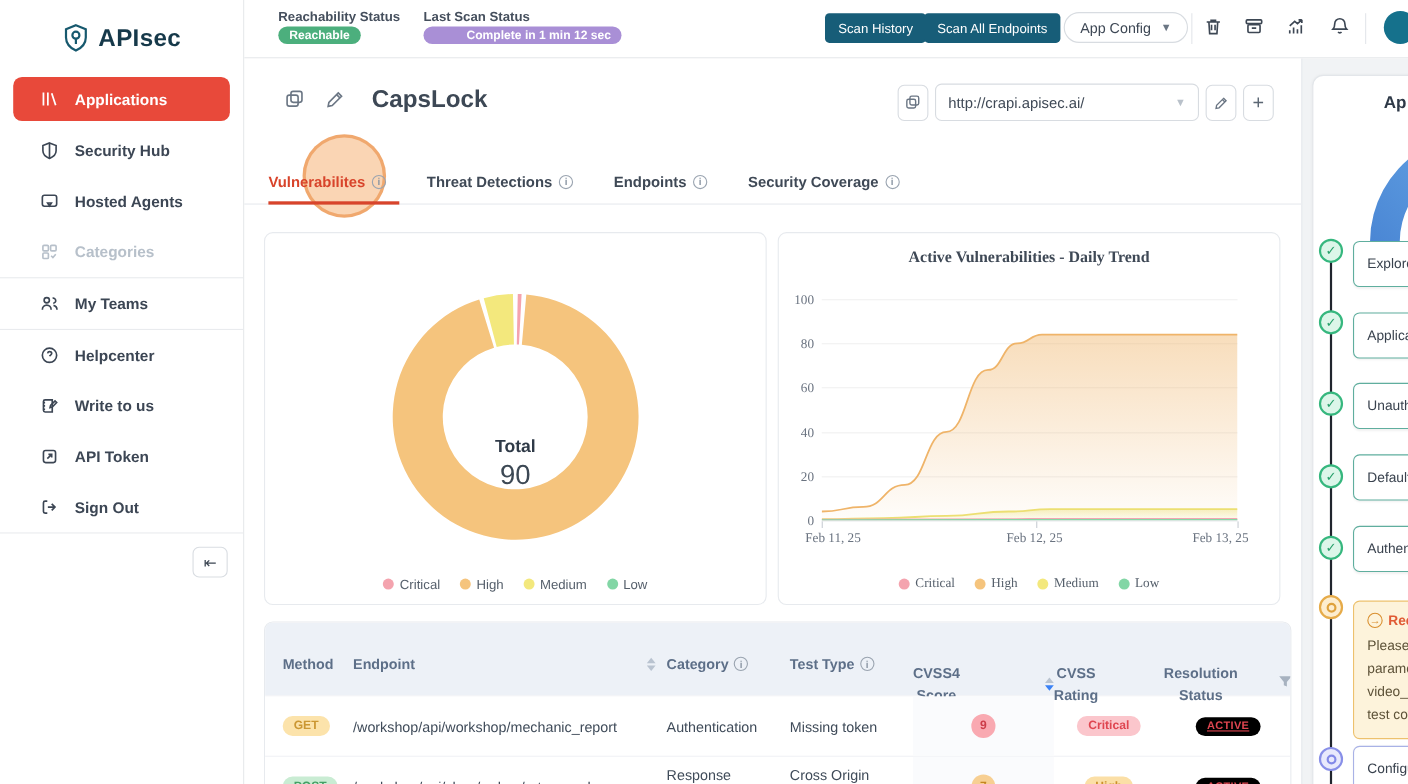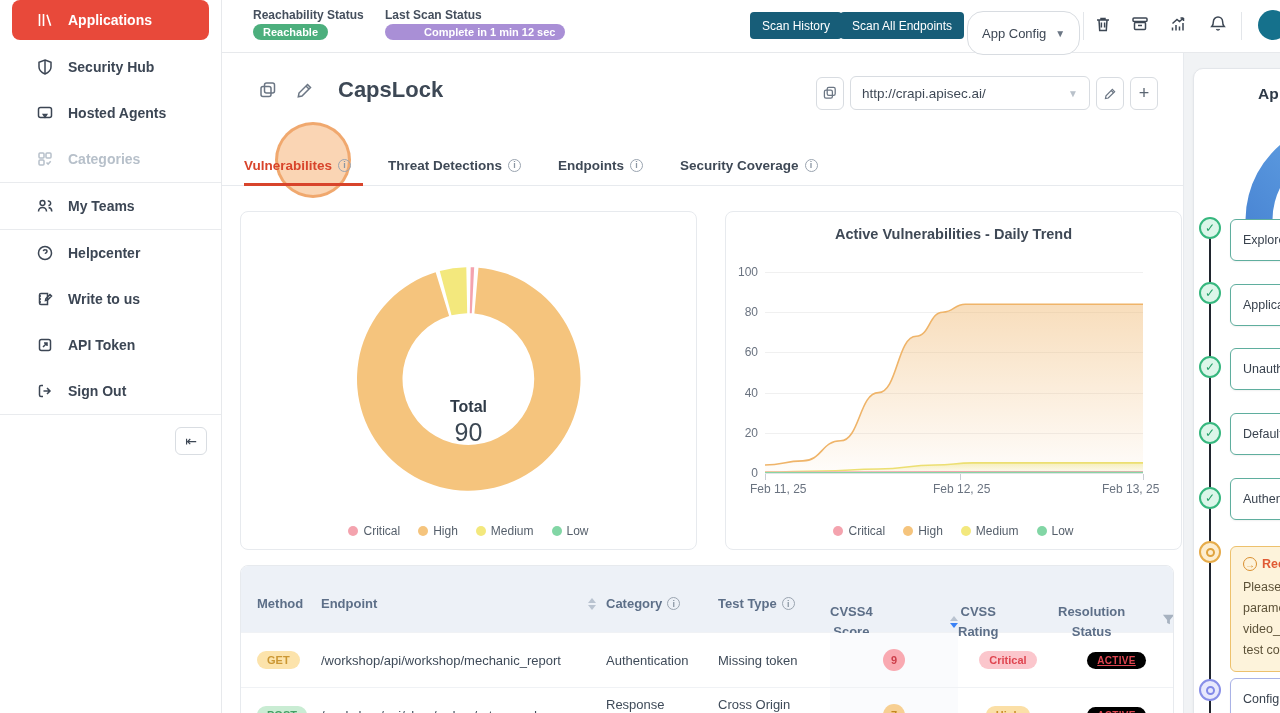--- a/index.html
+++ b/index.html
@@ -24,21 +24,21 @@
 
   
   .topbar { position:absolute; left:222px; top:0; width:1058px; height:53px; background:#fff;
     border-bottom:1px solid #e7e9ec; z-index:4; }
   .status-label { position:absolute; top:8px; font-size:12px; font-weight:600; color:#454f5d; }
   .badge { display:inline-block; font-size:11px; font-weight:600; color:#fff; padding:2px 10px; border-radius:10px; }
   .badge-green { background:#4caf7d; }
   .badge-purple { background:#a98fd6;padding-left:39px; }
   .btn-teal { position:absolute; top:12px; height:27px; background:#175d78; color:#fff; border:none;
     border-radius:4px; font-size:12px; padding:0 12px; cursor:pointer; font-family:inherit; }
-  .app-config { position:absolute; top:11px; height:44px; border:1px solid #d8dce1; border-radius:16px;
+  .app-config { position:absolute; top:11px; height:28px; border:1px solid #d8dce1; border-radius:16px;
     background:#fff; display:inline-flex; align-items:center; gap:9px; padding:0 14px; font-size:13px;
     color:#3d4754; cursor:pointer; }
   .chev { font-size:10px; color:#6b7684; }
   .v-divider { position:absolute; top:12px; width:1px; height:28px; background:#e3e6ea; }
   .icon-btn { position:absolute; top:14px; width:22px; height:22px; color:#3d4754; cursor:pointer; }
   .avatar { position:absolute; left:1036px; top:10px; width:30px; height:30px; border-radius:50%;
     background:#15718c; }
 
   
   .main { position:absolute; left:222px; top:53px; width:961px; height:660px; background:#fff; }
@@ -61,21 +61,21 @@
   .tab.active::after { content:""; position:absolute; left:0; right:-12px; bottom:-1px; height:3px;
     background:#d8442b; }
   .info { width:13px; height:13px; border:1px solid #9aa4b0; border-radius:50%; font-size:9px;
     color:#8b96a3; display:inline-flex; align-items:center; justify-content:center; flex:0 0 auto; }
   .click-circle { position:absolute; left:53px; top:69px; width:76px; height:76px; border-radius:50%;
     background:rgba(244,162,89,.45); border:3px solid rgba(233,139,63,.6); z-index:1; }
 
   
   .card { position:absolute; top:158px; width:457px; height:339px; background:#fff;
     border:1px solid #e7eaee; border-radius:8px; }
-  #card-donut { left:18px; } #card-trend { left:503px; }
+  #card-donut { left:18px; } #card-trend { left:485px;font-family:Liberation Serif, serif; }
   .card-title { text-align:center; margin-top:14px; font-size:14.5px; font-weight:700; color:#3f4956; }
   .donut-wrap { position:absolute; left:0; top:40px; width:455px; height:256px; }
   .donut-center { position:absolute; left:0; right:0; top:146px; text-align:center; }
   .donut-center .t1 { font-size:16px; font-weight:700; color:#2f3a47; }
   .donut-center .t2 { font-size:25px; color:#3c4854; margin-top:2px; }
   .legend { position:absolute; bottom:11px; left:0; right:0; display:flex; justify-content:center;
     gap:18px; font-size:12px; color:#555f6b; }
   .legend-item { display:flex; align-items:center; gap:5px; }
   .dot { width:10px; height:10px; border-radius:50%; background:#ccc; }
 
@@ -143,20 +143,30 @@
   .reco-title { display:flex; align-items:center; gap:5px; font-size:12.5px; color:#e05b35; font-weight:600; }
   .reco-arrow { width:14px; height:14px; border:1px solid #d98f2f; border-radius:50%; color:#d98f2f;
     font-size:10px; display:inline-flex; align-items:center; justify-content:center; }
   .reco-line { font-size:12.5px; color:#5d5238; line-height:21px; }
   .reco-body { margin-top:6px; }
 </style>
 </head>
 <body>
 
 <div class="sidebar">
+  <div class="logo-row">
+    <span style="display:inline-flex;color:#17596e">
+      <svg width="26" height="28" viewBox="0 0 26 28" fill="none" stroke="currentColor" stroke-width="2">
+        <path d="M13 2l9 3.5V13c0 6-3.8 9.5-9 12-5.2-2.5-9-6-9-12V5.5z"></path>
+        <circle cx="13" cy="11" r="3.2"></circle>
+          <path d="M13 14v5"></path>
+      </svg>
+    </span>
+    <span class="logo-text">APIsec</span>
+  </div>
 
   <div class="nav-item active">
     <span style="display:inline-flex">
       <svg width="18" height="18" viewBox="0 0 18 18" fill="none" stroke="#fff" stroke-width="1.6">
         <path d="M3.5 3v12M7.5 3v12M11 3.8l3.6 10.9"></path>
       </svg>
     </span>
     <span>Applications</span>
   </div>
   <div class="nav-item">

